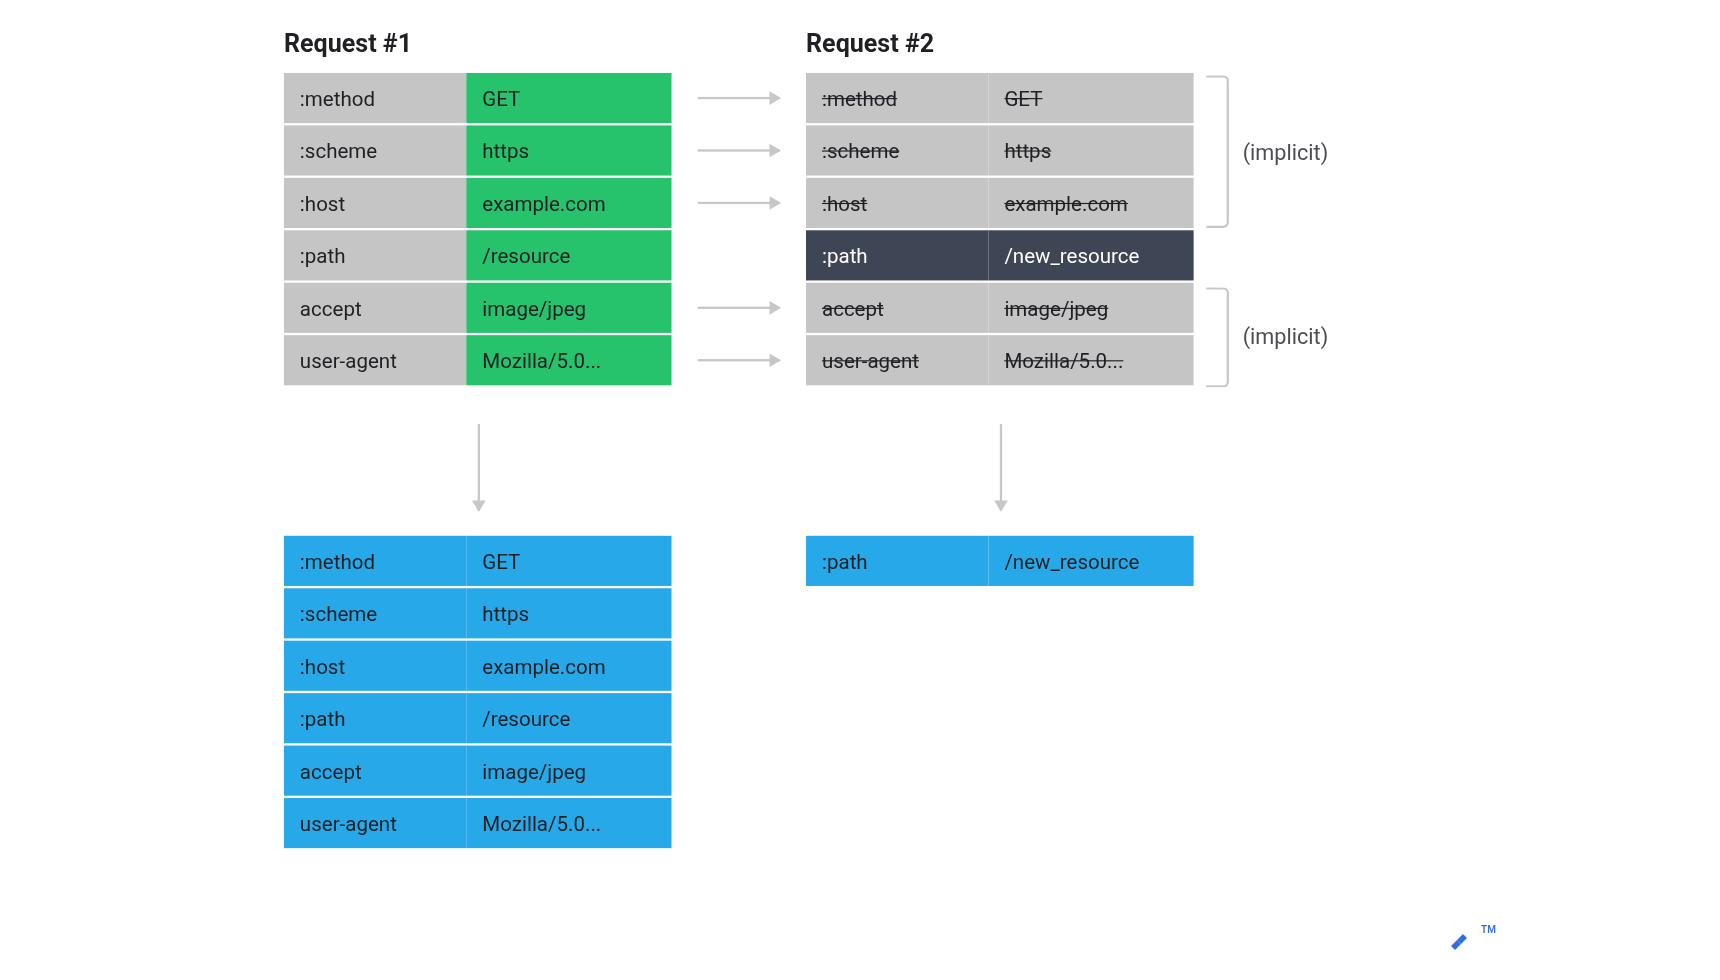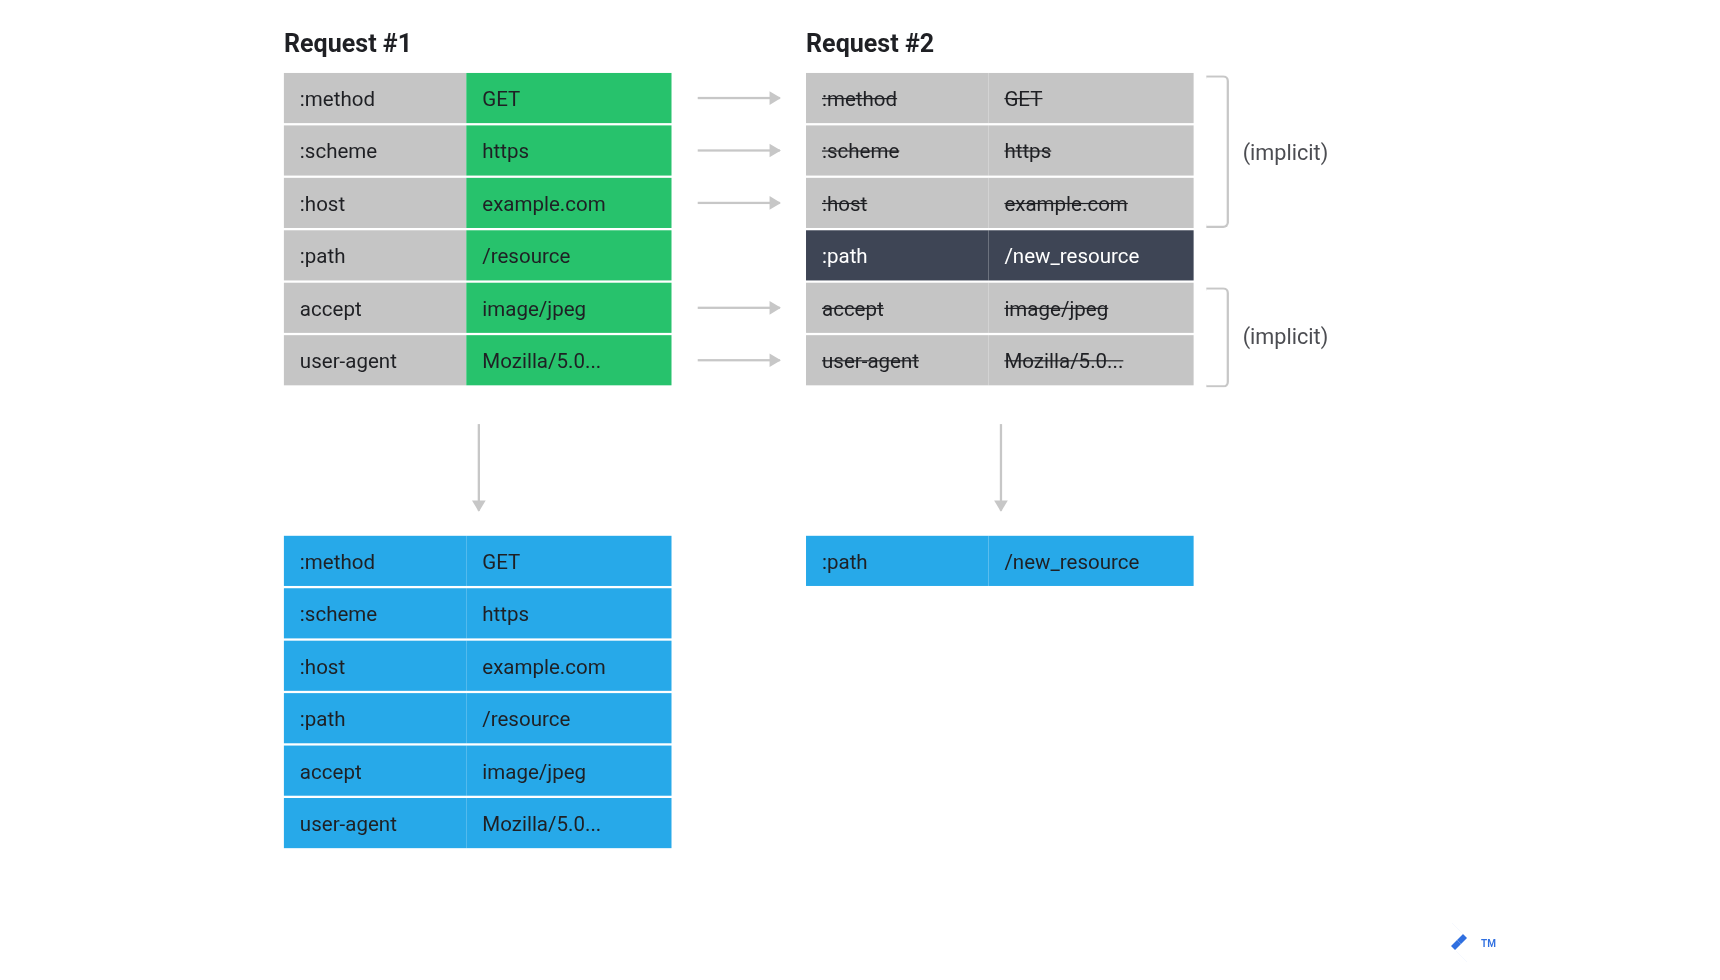--- a/index.html
+++ b/index.html
@@ -51,21 +51,21 @@
   .va2{left:763px;top:372px;height:76px;}
 
   .brace{position:absolute;width:18px;border:2px solid var(--arrow);border-left:none;}
   .brace.b1{left:944px;top:66px;height:130px;border-radius:0 5px 5px 0;}
   .brace.b2{left:944px;top:252px;height:84px;border-radius:0 5px 5px 0;}
   .impl{position:absolute;font-size:19px;color:var(--muted);}
   .impl.i1{left:976px;top:122px;}
   .impl.i2{left:976px;top:284px;}
 
   
-  .logo{position:absolute;right:20px;bottom:18px;display:flex;align-items:center;margin-top:8px;}
+  .logo{position:absolute;right:20px;bottom:18px;display:flex;align-items:flex-start;margin-top:8px;}
   .logo svg{width:40px;height:40px;}
   .tm{font-size:10px;color:#2f6fe0;font-weight:600;margin-left:2px;margin-top:2px;}
 </style>
 </head>
 <body>
 
 <div class="stage">
   <div class="content">
       <div class="inner">
 

